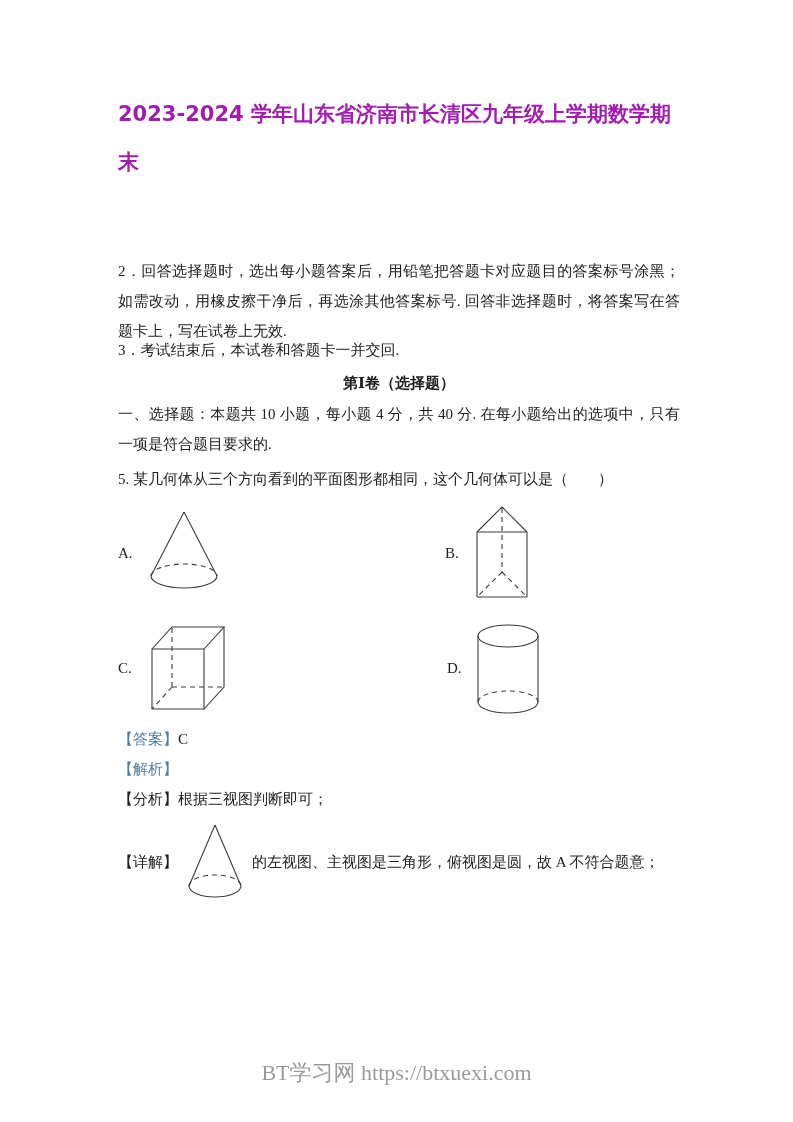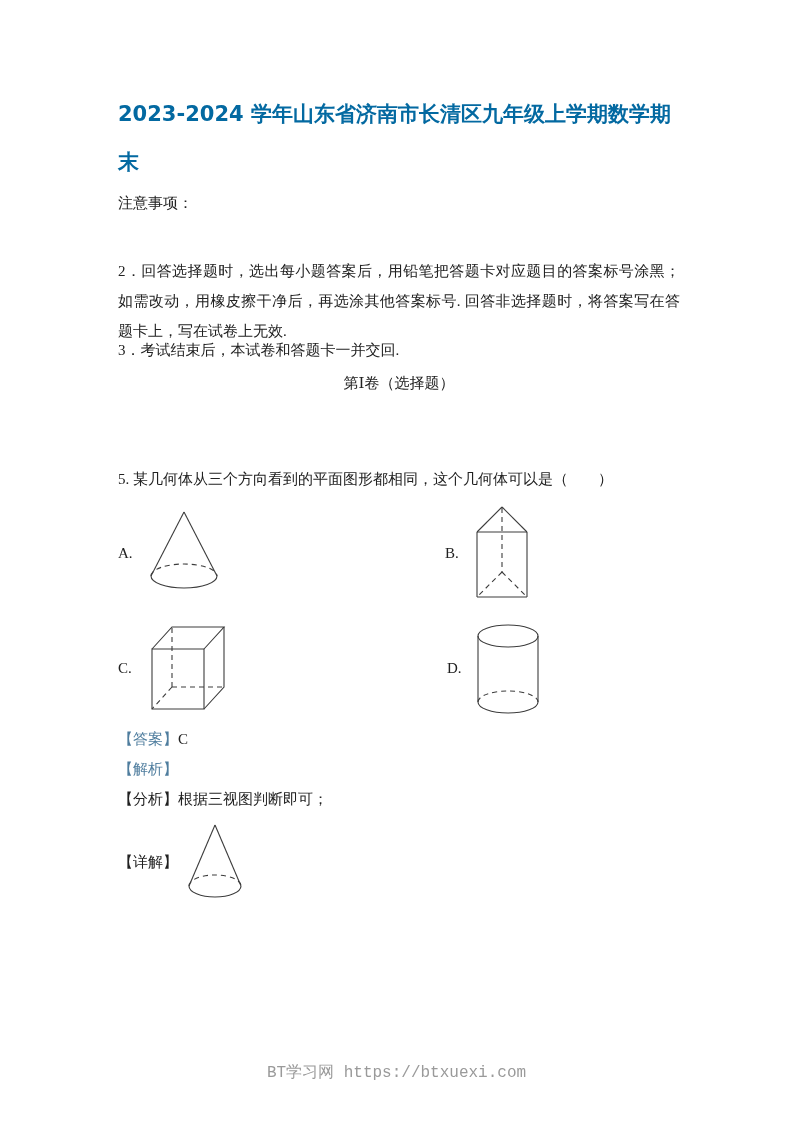--- a/index.html
+++ b/index.html
@@ -7,67 +7,67 @@
   body {
     width:793px; height:1122px;
     font-family:"Liberation Serif","DejaVu Serif",serif;
     color:#212121;
   }
   .page { position:relative; width:793px; height:1122px; background:#ffffff; overflow:hidden; }
 
   .title {
     position:absolute; left:118px; top:90px; width:564px;
     font-family:"DejaVu Sans","Liberation Sans",sans-serif;
-    font-size:21px; font-weight:700; line-height:48px; color:#0369a1;
+    font-size:21px; font-weight:700; line-height:48px; color:#a21caf;
   }
 
   .para {
     position:absolute; left:118px; width:562px;
     font-size:15px; line-height:30px; color:#212121;
   }
   .justify { text-align:justify; }
-  .center  { text-align:center; }
+  .center  { text-align:center;font-weight:bold; }
   .blue    { color:#4f7d9e;text-align:right; }
 
   .opt-label { position:absolute; font-size:15px; line-height:24px; }
 
   .fig { position:absolute; }
   .fig path, .fig ellipse { fill:none; stroke:#3c3c3c; stroke-width:1.1; }
   .dash { stroke-dasharray:5 4; }
 
   .detail-row {
     position:absolute; left:118px; top:820px; width:620px; height:84px;
     display:flex; align-items:center; gap:8px; font-size:15px;
   }
   .detail-row .fig-inline path, .detail-row .fig-inline ellipse {
     fill:none; stroke:#3c3c3c; stroke-width:1.1;
   }
 
   .footer {
     position:absolute; left:0; top:1060px; width:793px; height:26px;
     text-align:center;
-    font-family:Liberation Mono, monospace;
-    font-size:16px; line-height:26px; color:#9a9a9a;
+    font-family:Liberation Serif, serif;
+    font-size:22px; line-height:26px; color:#9a9a9a;
   }
 </style>
 </head>
 <body>
 
 <div class="page">
 
   <header class="title">
     <div>2023-2024 学年山东省济南市长清区九年级上学期数学期末</div>
   </header>
 
-  <p class="para" style="top:188px">注意事项：</p>
   <p class="para justify" style="top:256px">2．回答选择题时，选出每小题答案后，用铅笔把答题卡对应题目的答案标号涂黑；如需改动，用橡皮擦干净后，再选涂其他答案标号. 回答非选择题时，将答案写在答题卡上，写在试卷上无效.</p>
   <p class="para" style="top:335px">3．考试结束后，本试卷和答题卡一并交回.</p>
 
   <p class="para center" style="top:368px">第Ⅰ卷（选择题）</p>
 
+  <p class="para justify" style="top:399px">一、选择题：本题共 10 小题，每小题 4 分，共 40 分. 在每小题给出的选项中，只有一项是符合题目要求的.</p>
 
   <p class="para" style="top:464px">5. 某几何体从三个方向看到的平面图形都相同，这个几何体可以是（　　）</p>
 
   <span class="opt-label" style="left:118px; top:541px">A.</span>
   <svg class="fig" style="left:147px; top:510px" width="74" height="82" viewBox="0 0 74 82">
     <path d="M37 2 L4 66"></path>
     <path d="M37 2 L70 66"></path>
     <path d="M4 66 A33 12 0 0 0 70 66"></path>
     <path class="dash" d="M4 66 A33 12 0 0 1 70 66"></path>
   </svg>
@@ -111,19 +111,20 @@
   <p class="para" style="top:784px"><span>【分析】</span><span>根据三视图判断即可；</span></p>
 
   <div class="detail-row">
     <span>【详解】</span>
     <svg class="fig-inline" width="58" height="78" viewBox="0 0 58 78">
       <path d="M29 2 L3 63"></path>
       <path d="M29 2 L55 63"></path>
       <path d="M3 63 A26 11 0 0 0 55 63"></path>
       <path class="dash" d="M3 63 A26 11 0 0 1 55 63"></path>
     </svg>
+    <span>的左视图、主视图是三角形，俯视图是圆，故 A 不符合题意；</span>
   </div>
 
   <footer class="footer">
     <span>BT学习网 https://btxuexi.com</span>
   </footer>
 
 </div>
 
 </body></html>

